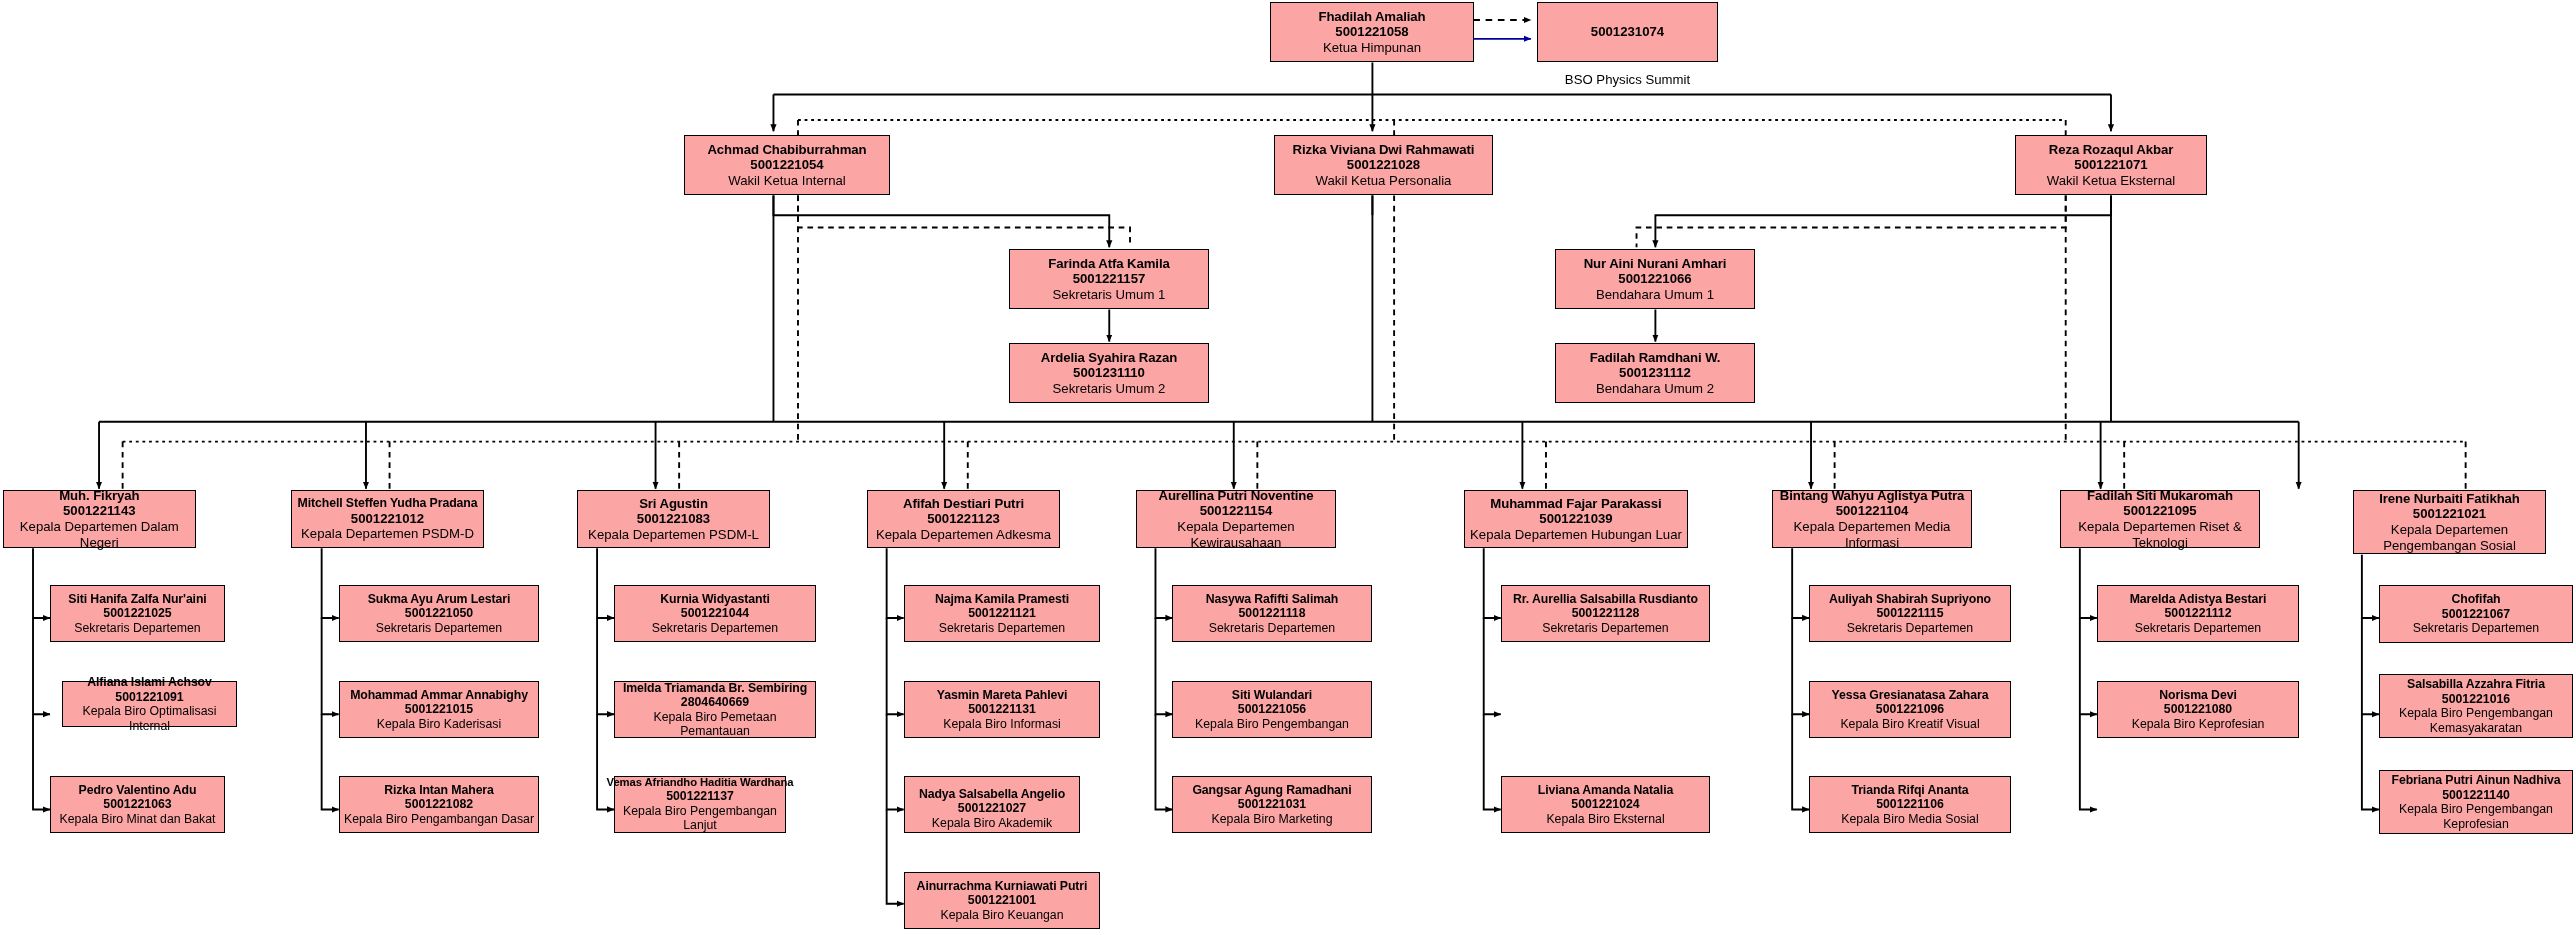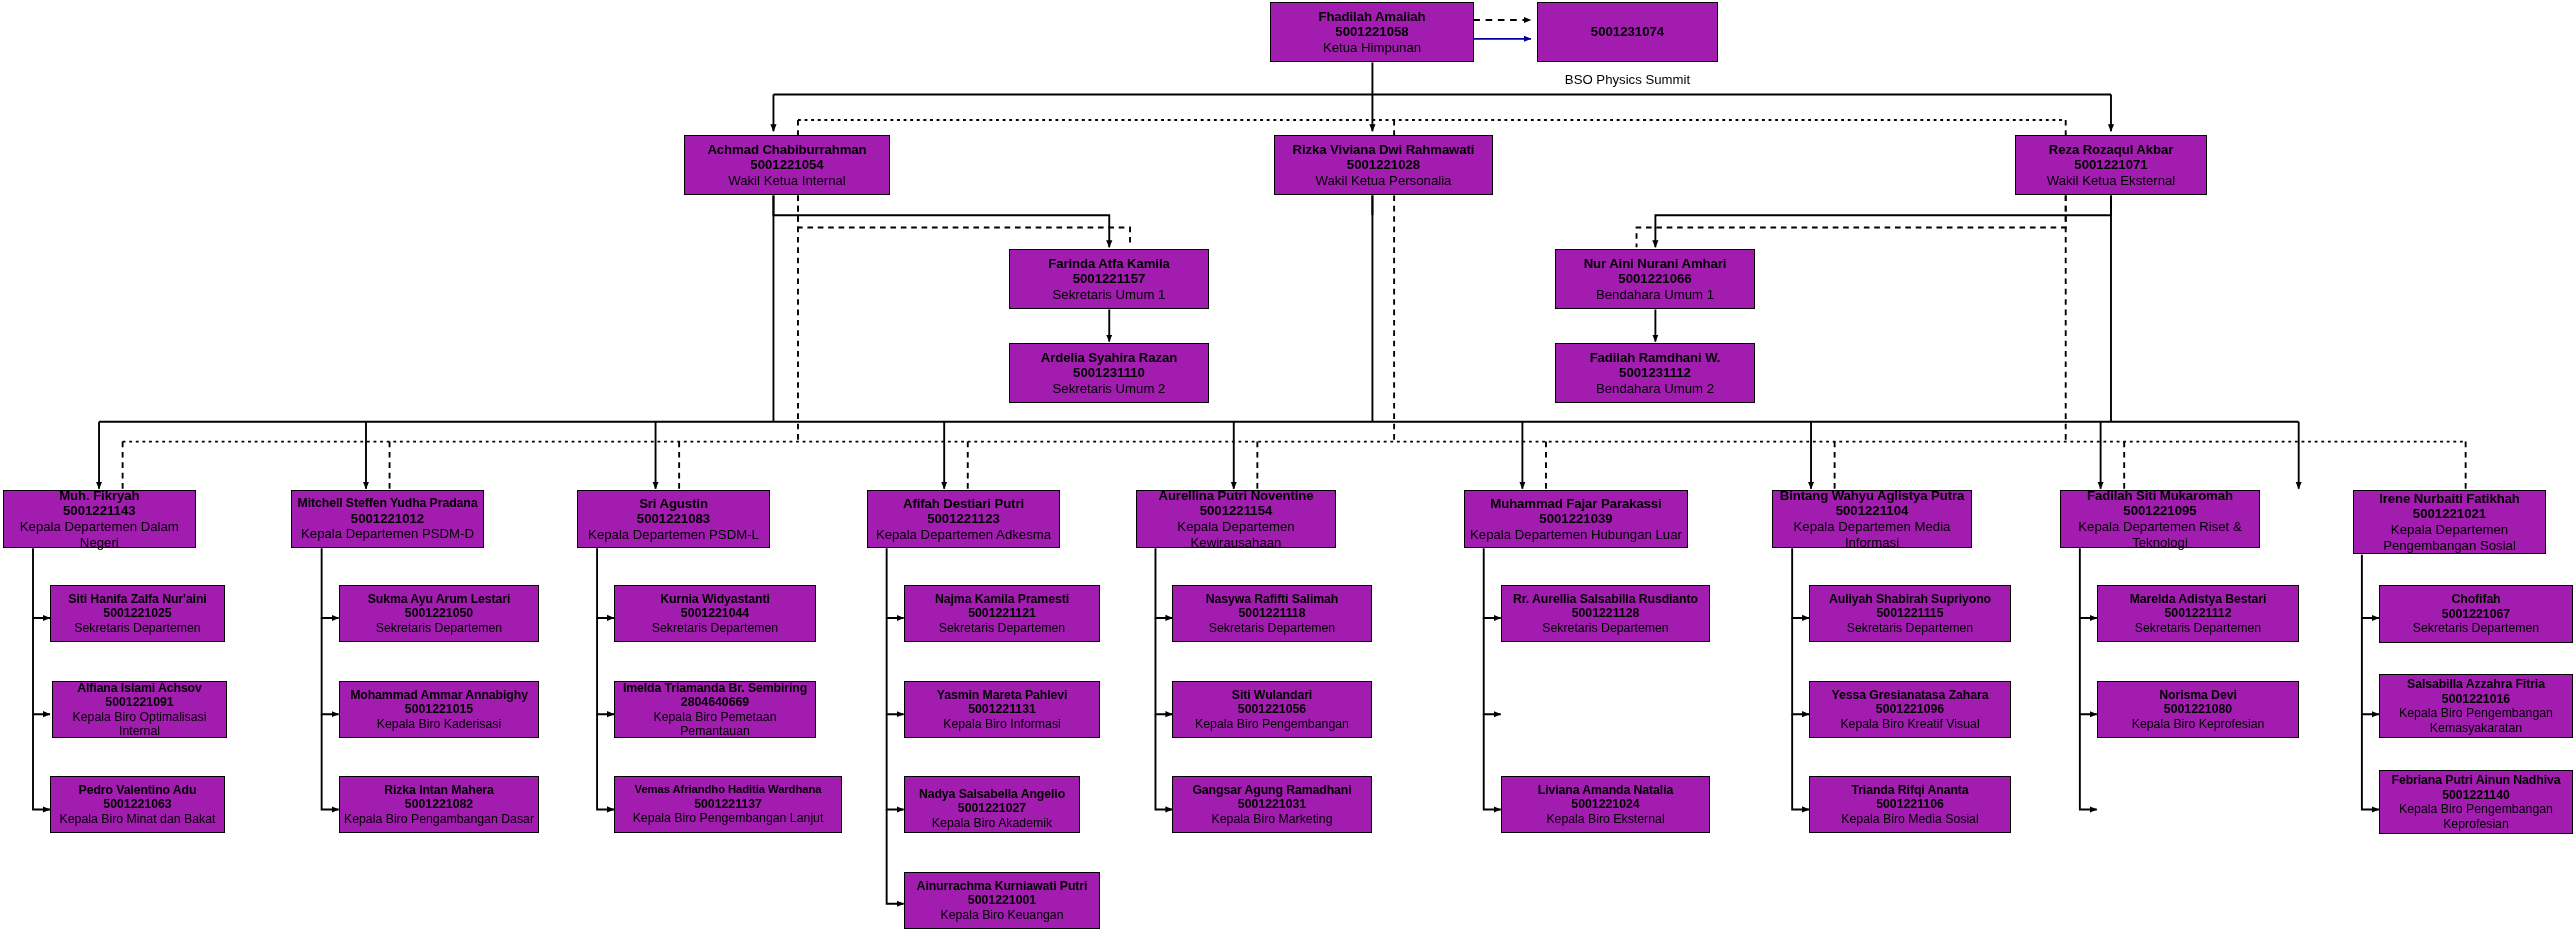--- a/index.html
+++ b/index.html
@@ -18,21 +18,21 @@
   #wires{
     position:absolute;
     left:0;top:0;
     width:2576px;height:936px;
     pointer-events:none;
   }
   .node{
     position:absolute;
     box-sizing:border-box;
     border:1.9px solid #000000;
-    background:#a21caf;
+    background:#fca5a5;
     display:flex;
     flex-direction:column;
     align-items:center;
     justify-content:center;
     text-align:center;
     padding:1.9px 3.8px;
     line-height:1.18;
     z-index:2;
   }
   .node .nm{
@@ -281,21 +281,21 @@
     <div class="nm">Irene Nurbaiti Fatikhah</div>
     <div class="id">5001221021</div>
     <div class="ro">Kepala Departemen Pengembangan Sosial</div>
   </div>
 
   <div class="node sub" style="left:50px;top:585px;width:175px;height:57px;">
     <div class="nm">Siti Hanifa Zalfa Nur'aini</div>
     <div class="id">5001221025</div>
     <div class="ro">Sekretaris Departemen</div>
   </div>
-  <div class="node sub" style="left:52px;top:681px;width:175px;height:57px;">
+  <div class="node sub" style="left:62px;top:681px;width:175px;height:46px;">
     <div class="nm">Alfiana Islami Achsov</div>
     <div class="id">5001221091</div>
     <div class="ro">Kepala Biro Optimalisasi Internal</div>
   </div>
   <div class="node sub" style="left:50px;top:776px;width:175px;height:57px;">
     <div class="nm">Pedro Valentino Adu</div>
     <div class="id">5001221063</div>
     <div class="ro">Kepala Biro Minat dan Bakat</div>
   </div>
 
@@ -318,21 +318,21 @@
   <div class="node sub" style="left:614px;top:585px;width:202px;height:57px;">
     <div class="nm">Kurnia Widyastanti</div>
     <div class="id">5001221044</div>
     <div class="ro">Sekretaris Departemen</div>
   </div>
   <div class="node sub" style="left:614px;top:681px;width:202px;height:57px;">
     <div class="nm">Imelda Triamanda Br. Sembiring</div>
     <div class="id">2804640669</div>
     <div class="ro">Kepala Biro Pemetaan Pemantauan</div>
   </div>
-  <div class="node sub" style="left:614px;top:776px;width:228px;height:57px;">
+  <div class="node sub" style="left:614px;top:776px;width:172px;height:57px;">
     <div class="nm" style="font-size: 11.3px;">Vemas Afriandho Haditia Wardhana</div>
     <div class="id">5001221137</div>
     <div class="ro">Kepala Biro Pengembangan Lanjut</div>
   </div>
 
   <div class="node sub" style="left:904px;top:585px;width:196px;height:57px;">
     <div class="nm">Najma Kamila Pramesti</div>
     <div class="id">5001221121</div>
     <div class="ro">Sekretaris Departemen</div>
   </div>

